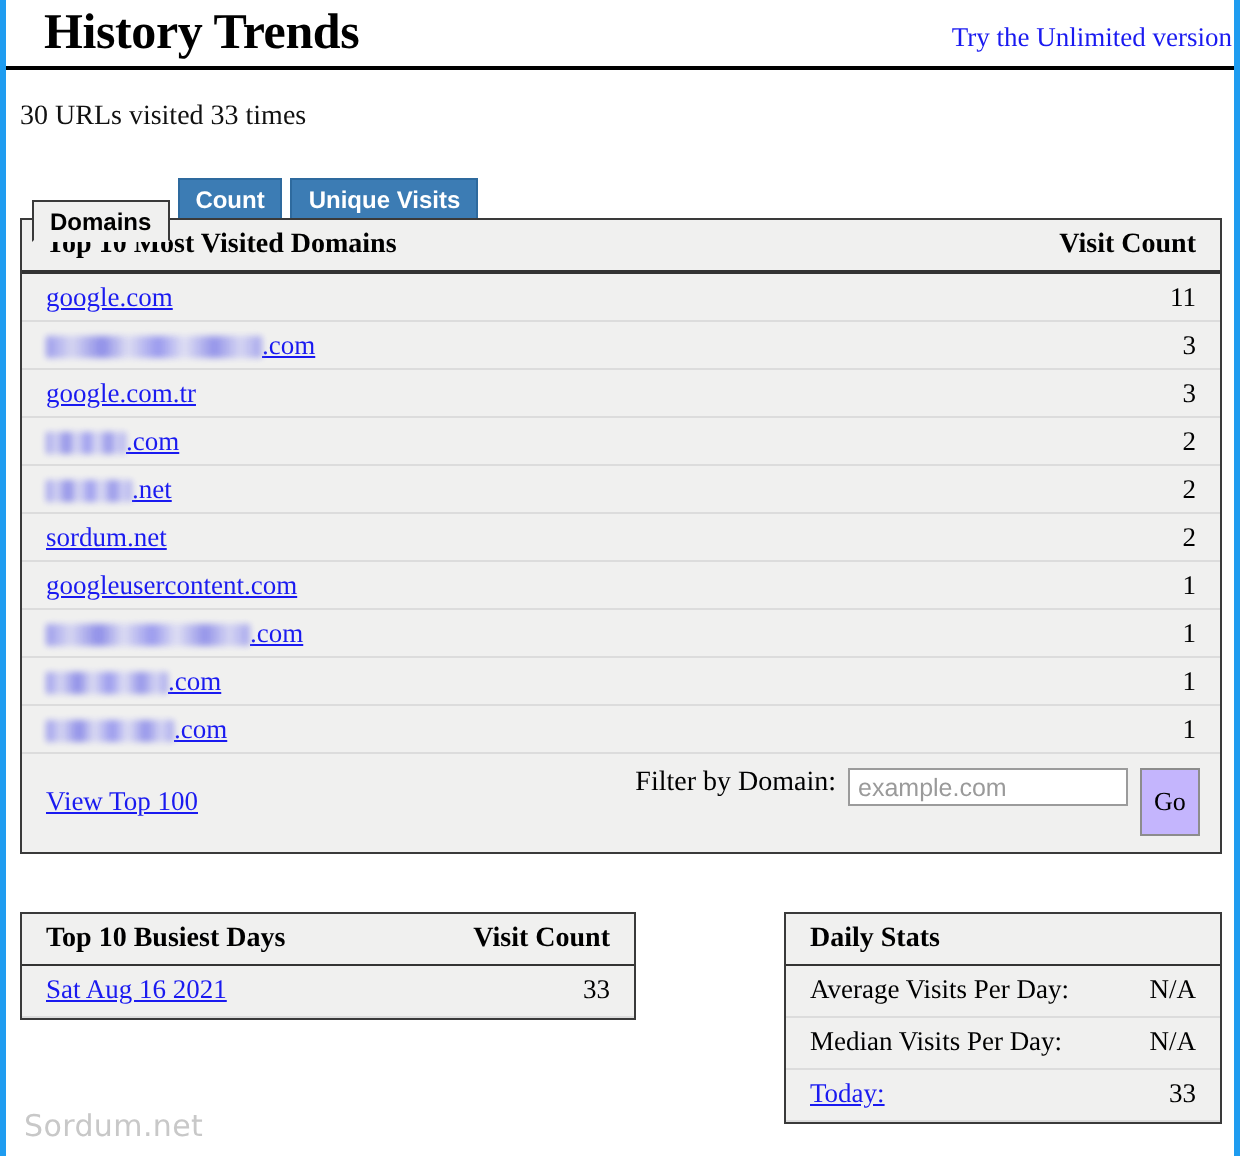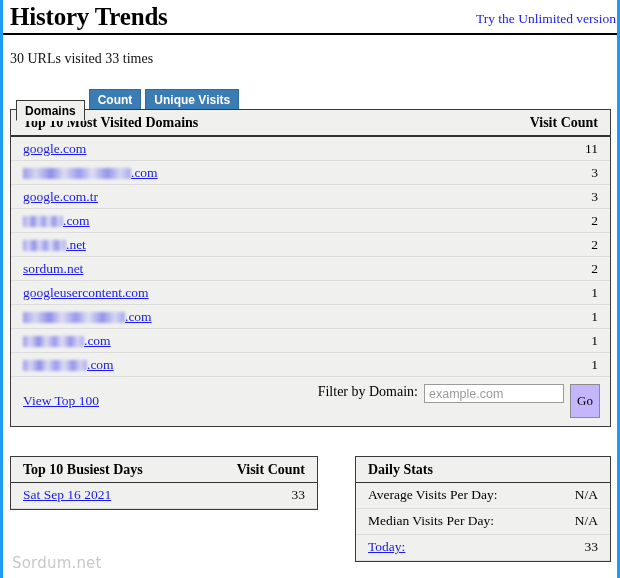--- a/index.html
+++ b/index.html
@@ -25,20 +25,21 @@
   .page-head {
     position: relative;
     padding: 0;
     margin: 0;
   }
   .head-row {
     display: flex;
     align-items: flex-end;
     justify-content: space-between;
     padding: 3px 0 2px 0;
+    margin-left: 12px;
   }
   .app-title {
     font-family: "Liberation Serif", "DejaVu Serif", serif;
     font-size: 25px;
     font-weight: bold;
     letter-spacing: -0.2px;
     color: #000;
     margin: 0;
     padding: 0 0 0 7px;
     line-height: 1.12;
@@ -222,21 +223,21 @@
     background: #f0f0ef;
     box-sizing: border-box;
   }
   .panel-busiest {
     width: 308px;
   }
   .spacer-mid {
     flex: 1 1 auto;
   }
   .panel-daily {
-    width: 256px;
+    width: 219px;
   }
   table.mini {
     width: 100%;
     border-collapse: collapse;
     font-size: 13.5px;
   }
   table.mini th {
     font-weight: bold;
     font-size: 14px;
     text-align: left;
@@ -365,21 +366,21 @@
   <div class="panel-small panel-busiest">
     <table class="mini">
       <thead>
         <tr>
           <th>Top 10 Busiest Days</th>
           <th class="num">Visit Count</th>
         </tr>
       </thead>
       <tbody id="busiest-body">
           <tr>
-            <td><a class="linky">Sat Sep 16 2021</a></td>
+            <td><a class="linky">Sat Aug 16 2021</a></td>
             <td class="num">33</td>
           </tr>
         </tbody>
     </table>
   </div>
 
   <div class="spacer-mid"></div>
 
   <div class="panel-small panel-daily">
     <table class="mini">

